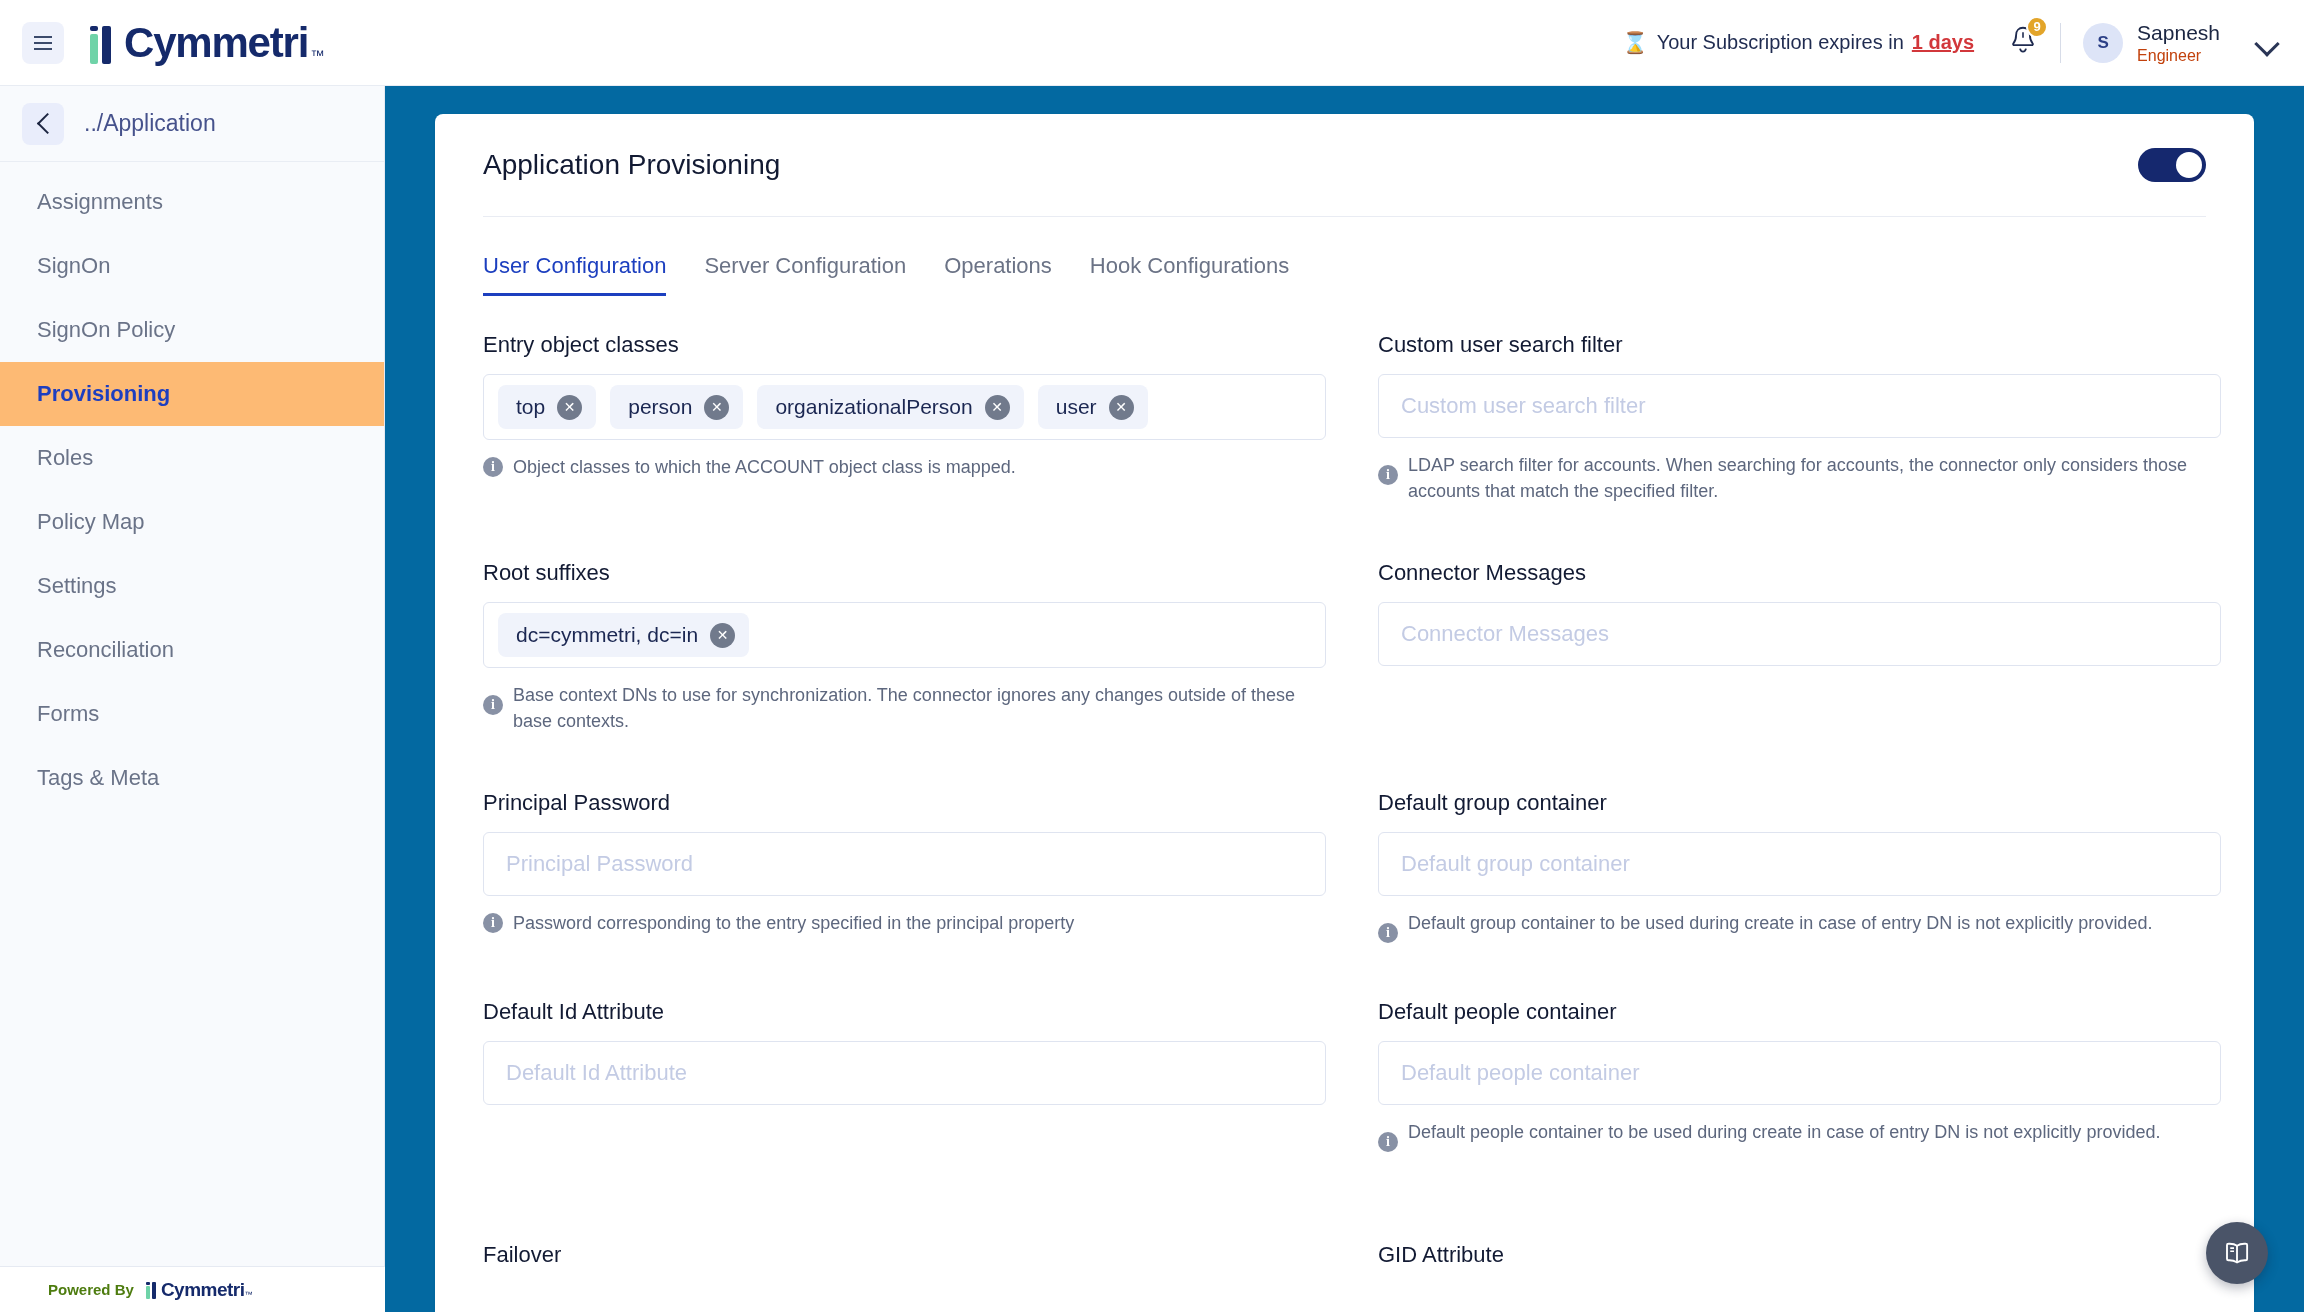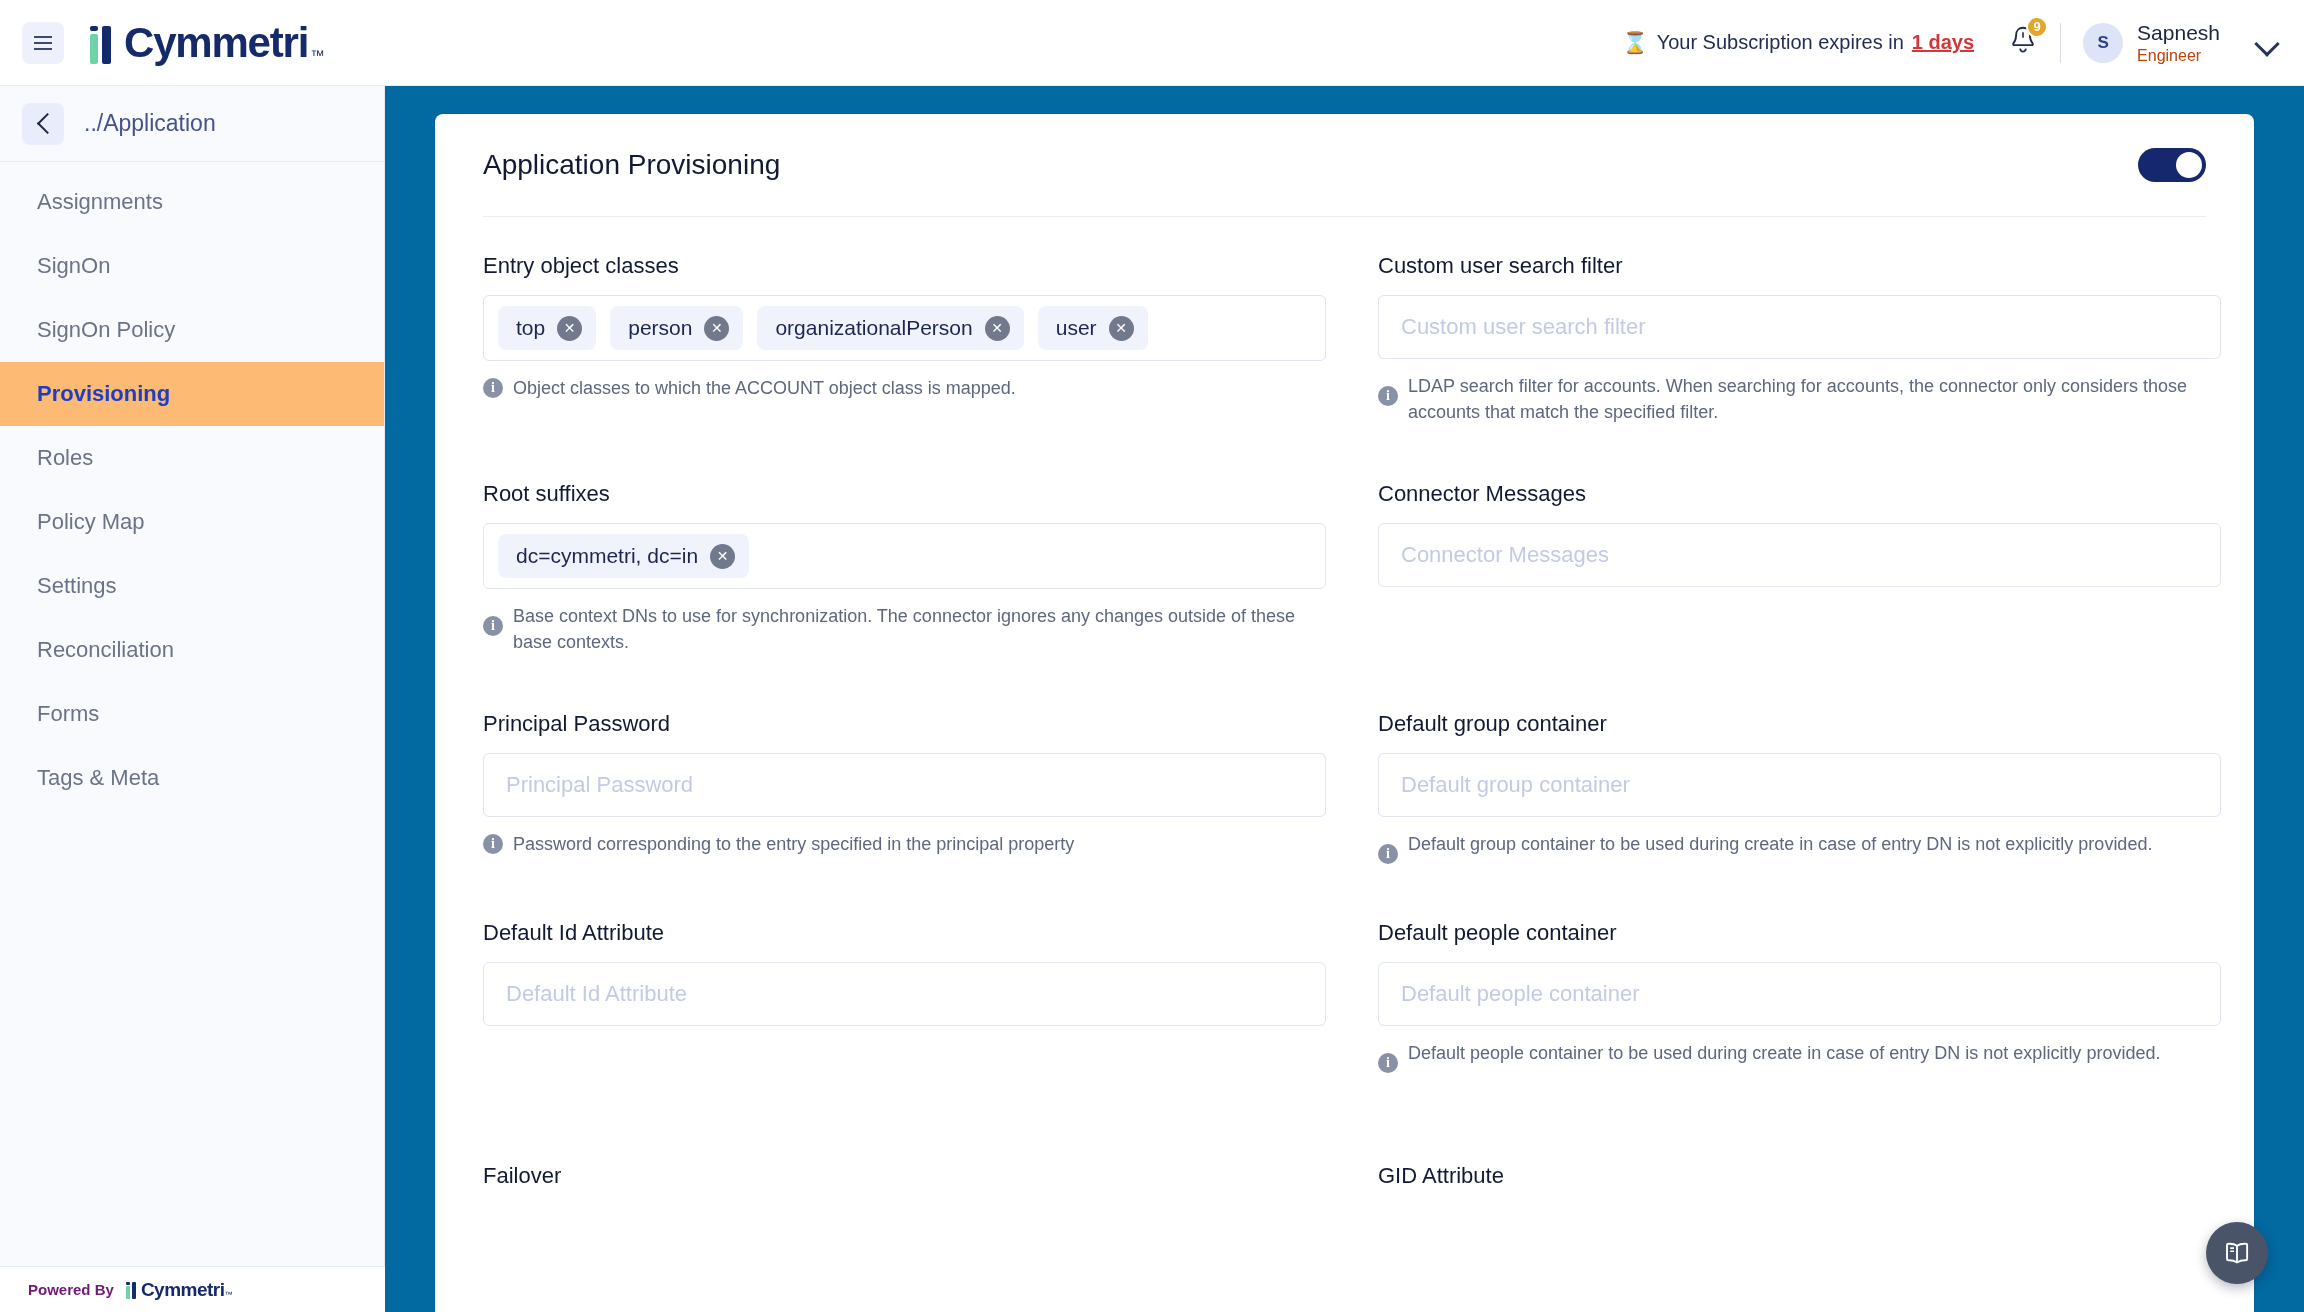--- a/index.html
+++ b/index.html
@@ -123,21 +123,21 @@
     background: #fdba74; color: #1d3ec0; font-weight: bold;
   }
 
   .footer {
     position: absolute; bottom: 0; left: 0;
     width: 385px; height: 46px;
     background: #ffffff;
     border-top: 1px solid #e6eaf2;
     display: flex; align-items: center; padding-left: 28px;
   }
-  .footer-text { font-size: 15px; color: #701a75; font-weight: bold; }
+  .footer-text { font-size: 15px; color: #4d7c0f; font-weight: bold; margin-left: 20px; }
   .footer-brand { display:flex; align-items:flex-end; margin-left: 12px; }
   .footer-mark { position: relative; width: 13px; height: 17px; margin-right: 2px; }
   .footer-mark .b1 { position:absolute; left:0; top:4px; width:4px; height:13px; background:#6fd3a8; border-radius:1px;}
   .footer-mark .b2 { position:absolute; left:0; top:0;  width:4px; height:2.5px; background:#152a6b; border-radius:1px;}
   .footer-mark .b3 { position:absolute; left:6px; top:0; width:4px; height:17px; background:#152a6b; border-radius:1px;}
   .footer-name { font-size: 19px; font-weight: bold; color: #152a6b; letter-spacing:-0.5px; line-height: 19px;}
   .footer-tm { font-size: 8px; color:#152a6b; vertical-align:top; }
 
   
   .main {
@@ -360,20 +360,34 @@
   <div class="card">
 
     <div class="card-head">
       <div class="card-title">Application Provisioning</div>
       <div class="toggle">
         <span class="knob"></span>
       </div>
     </div>
     <div class="head-rule"></div>
 
+    <div class="tabs">
+      <div class="tab active">
+        <span>User Configuration</span>
+      </div>
+      <div class="tab">
+        <span>Server Configuration</span>
+      </div>
+      <div class="tab">
+        <span>Operations</span>
+      </div>
+      <div class="tab">
+        <span>Hook Configurations</span>
+      </div>
+    </div>
 
     <div class="grid">
 
       <div class="field">
         <span class="field-label">Entry object classes</span>
         <div class="chipbox">
           <span class="chip">
             <span>top</span>
             <span class="chip-x">✕</span>
           </span>

